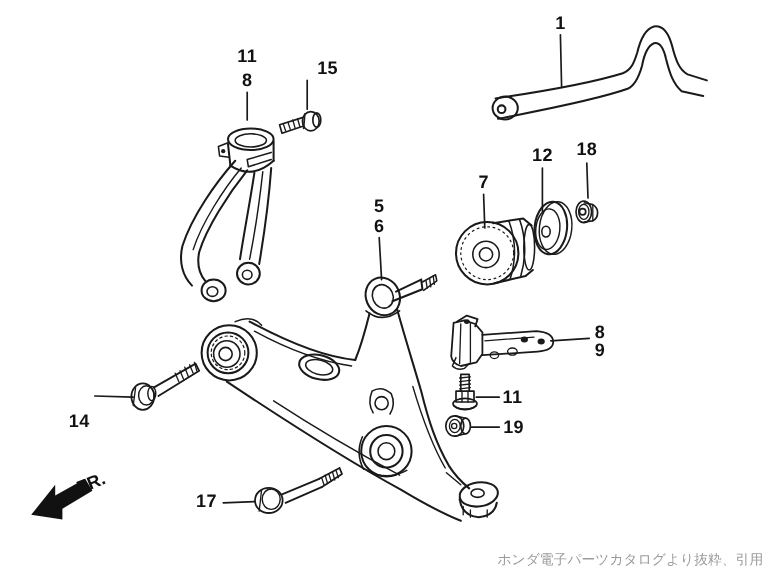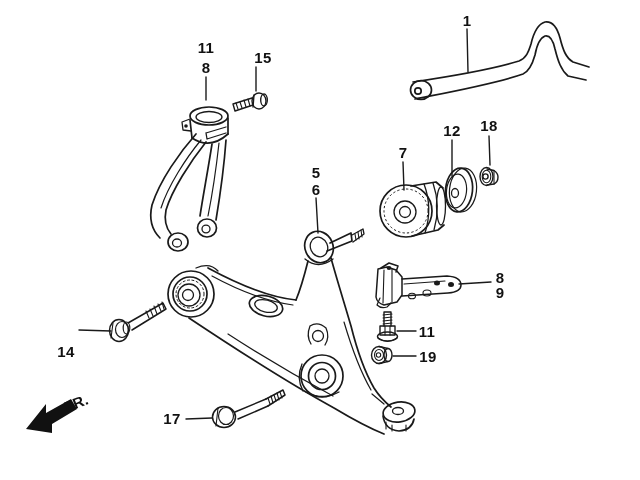--- a/index.html
+++ b/index.html
@@ -203,29 +203,30 @@
 
     <g>
       <polygon points="26,429 46,404 46,413 71,399 77,409 52,424 52,433" fill="#111" stroke="none"></polygon>
     </g>
   </g>
 </svg>
 
 <div class="callout" style="left:467px; top:20px;">1</div>
 <div class="callout" style="left:206px; top:47px;">11</div>
 <div class="callout" style="left:206px; top:67px;">8</div>
-<div class="callout" style="left:263px; top:57px;">15</div>
+<div class="callout" style="left:273px; top:57px;">15</div>
 <div class="callout" style="left:316px; top:172px;">5</div>
 <div class="callout" style="left:316px; top:189px;">6</div>
 <div class="callout" style="left:403px; top:152px;">7</div>
 <div class="callout" style="left:452px; top:130px;">12</div>
 <div class="callout" style="left:489px; top:125px;text-align:center;">18</div>
 <div class="callout" style="left:500px; top:277px;">8</div>
 <div class="callout" style="left:500px; top:292px;">9</div>
 <div class="callout" style="left:66px;  top:335px;margin-top:16px;">14</div>
 <div class="callout" style="left:427px; top:331px;">11</div>
 <div class="callout" style="left:428px; top:356px;text-align:center;">19</div>
 <div class="callout" style="left:172px; top:418px;">17</div>
 
 <div class="fr-label" style="left:76px; top:403px;">FR.</div>
 
+<div class="caption">ホンダ電子パーツカタログより抜粋、引用</div>
 
 </div>
 
 </body></html>

